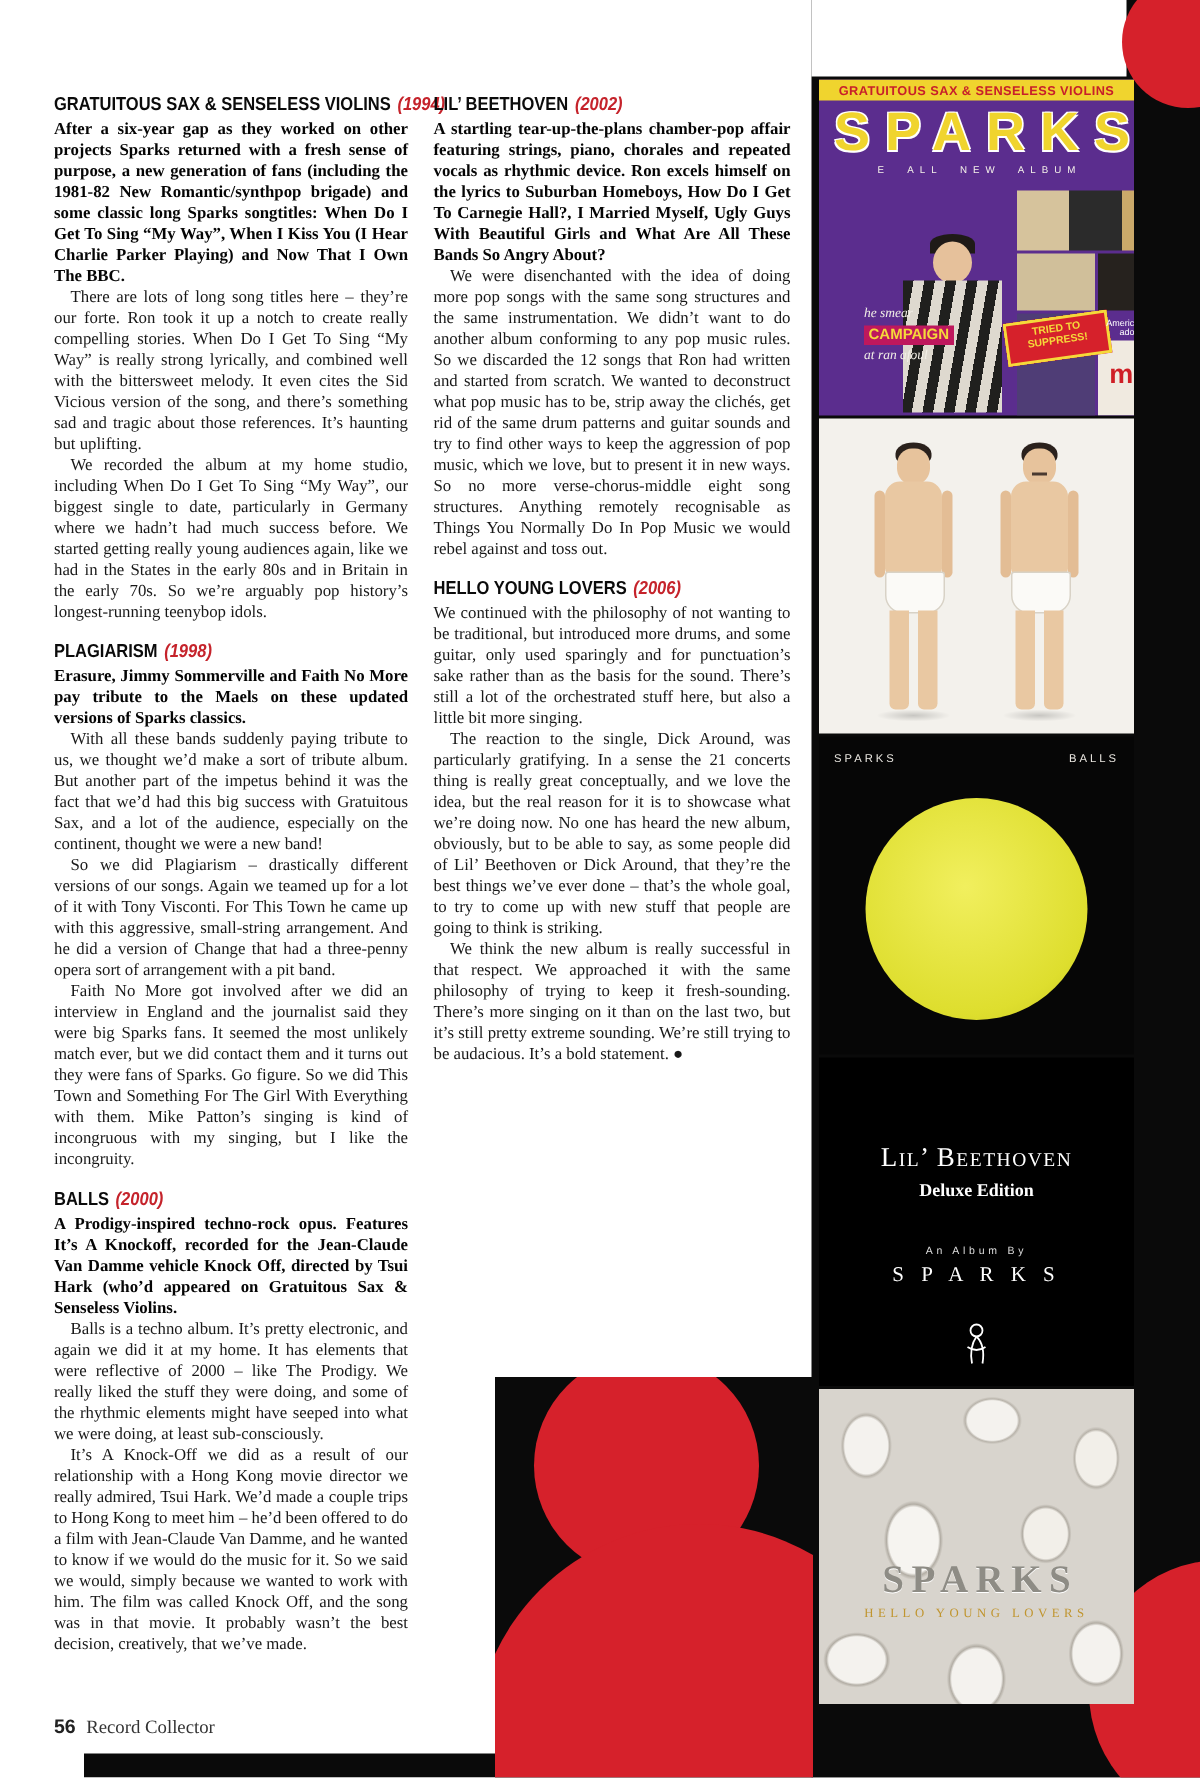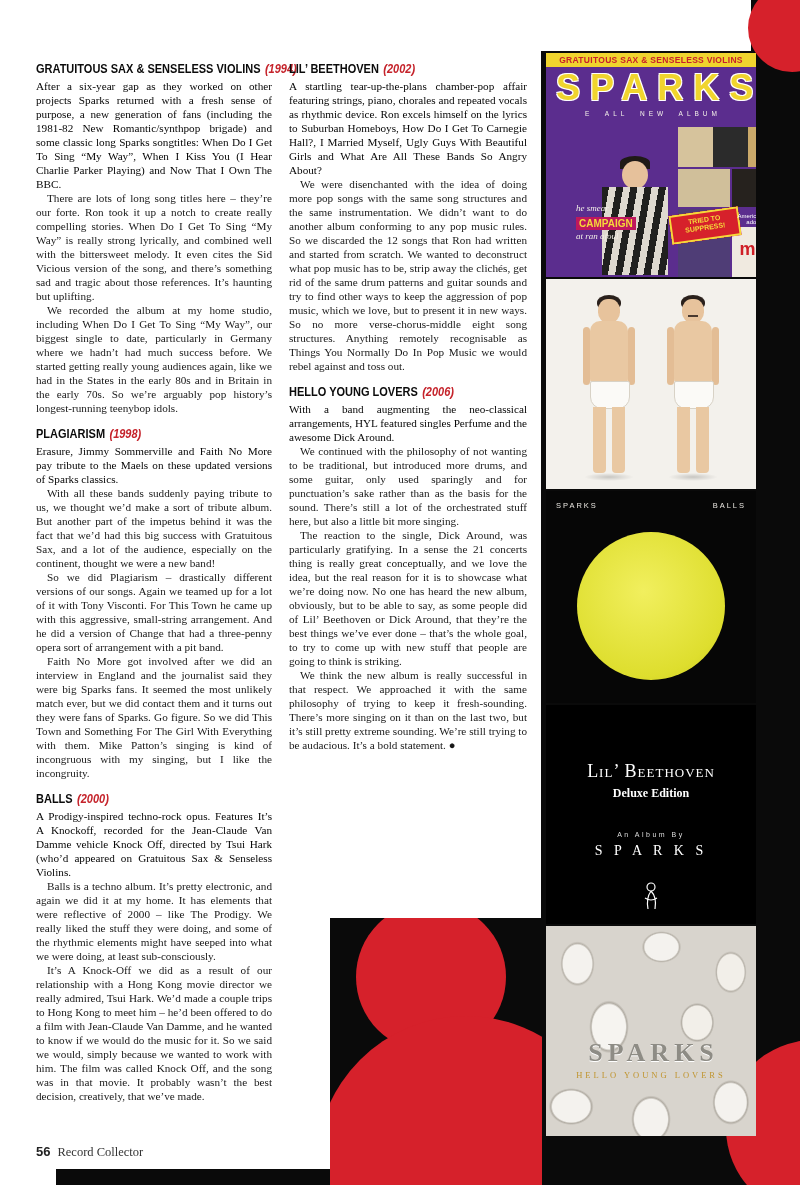--- a/index.html
+++ b/index.html
@@ -26,21 +26,21 @@
     margin:12px 0 3px 0; font-family:"Liberation Sans", sans-serif;
     font-weight:bold; font-size:12.5px; color:#0b0b0b;
     white-space:nowrap; transform:scaleX(0.88); transform-origin:0 50%;
   }
   .col h2:first-child { margin-top:0; }
   h2 .hy { color:#c5232b; font-style:italic; padding-left:5px; }
   p {
     margin:0; font-size:11.2px; line-height:1.25; text-align:justify;
     color:#181818; font-family:"Liberation Serif", serif;
   }
-  p.lead { font-weight:normal; color:#050505; }
+  p.lead { font-weight:bold; color:#050505; }
   p + p { text-indent:11px; }
 
   
   #footer { position:absolute; left:36px; top:1142px; }
   #footer .pnum { font-family:"Liberation Sans", sans-serif; font-weight:bold; font-size:13px; color:#222; }
   #footer .pmag { font-family:"Liberation Serif", serif; font-size:12.5px; color:#333; margin-left:7px; }
 
   
   #covers { position:absolute; left:546px; top:53px; width:210px; }
   .cover { position:relative; width:210px; overflow:hidden; margin-bottom:2px; }
@@ -161,21 +161,20 @@
   <p>Balls is a techno album. It’s pretty electronic, and again we did it at my home. It has elements that were reflective of 2000 – like The Prodigy. We really liked the stuff they were doing, and some of the rhythmic elements might have seeped into what we were doing, at least sub-consciously.</p>
   <p>It’s A Knock-Off we did as a result of our relationship with a Hong Kong movie director we really admired, Tsui Hark. We’d made a couple trips to Hong Kong to meet him – he’d been offered to do a film with Jean-Claude Van Damme, and he wanted to know if we would do the music for it. So we said we would, simply because we wanted to work with him. The film was called Knock Off, and the song was in that movie. It probably wasn’t the best decision, creatively, that we’ve made.</p>
 </section>
 
 <section class="col" id="col-mid">
   <h2><span class="ht">LIL’ BEETHOVEN</span><span class="hy">(2002)</span></h2>
   <p class="lead">A startling tear-up-the-plans chamber-pop affair featuring strings, piano, chorales and repeated vocals as rhythmic device. Ron excels himself on the lyrics to Suburban Homeboys, How Do I Get To Carnegie Hall?, I Married Myself, Ugly Guys With Beautiful Girls and What Are All These Bands So Angry About?</p>
   <p>We were disenchanted with the idea of doing more pop songs with the same song structures and the same instrumentation. We didn’t want to do another album conforming to any pop music rules. So we discarded the 12 songs that Ron had written and started from scratch. We wanted to deconstruct what pop music has to be, strip away the clichés, get rid of the same drum patterns and guitar sounds and try to find other ways to keep the aggression of pop music, which we love, but to present it in new ways. So no more verse-chorus-middle eight song structures. Anything remotely recognisable as Things You Normally Do In Pop Music we would rebel against and toss out.</p>
 
   <h2><span class="ht">HELLO YOUNG LOVERS</span><span class="hy">(2006)</span></h2>
-  <p class="lead">With a band augmenting the neo-classical arrangements, HYL featured singles Perfume and the awesome Dick Around.</p>
   <p>We continued with the philosophy of not wanting to be traditional, but introduced more drums, and some guitar, only used sparingly and for punctuation’s sake rather than as the basis for the sound. There’s still a lot of the orchestrated stuff here, but also a little bit more singing.</p>
   <p>The reaction to the single, Dick Around, was particularly gratifying. In a sense the 21 concerts thing is really great conceptually, and we love the idea, but the real reason for it is to showcase what we’re doing now. No one has heard the new album, obviously, but to be able to say, as some people did of Lil’ Beethoven or Dick Around, that they’re the best things we’ve ever done – that’s the whole goal, to try to come up with new stuff that people are going to think is striking.</p>
   <p>We think the new album is really successful in that respect. We approached it with the same philosophy of trying to keep it fresh-sounding. There’s more singing on it than on the last two, but it’s still pretty extreme sounding. We’re still trying to be audacious. It’s a bold statement. ●</p>
 </section>
 
 <aside id="covers">
 
   <div class="cover" id="cover-gsx">
     <div class="gsx-banner">GRATUITOUS SAX &amp; SENSELESS VIOLINS</div>
     <div class="gsx-title">SPARKS</div>

